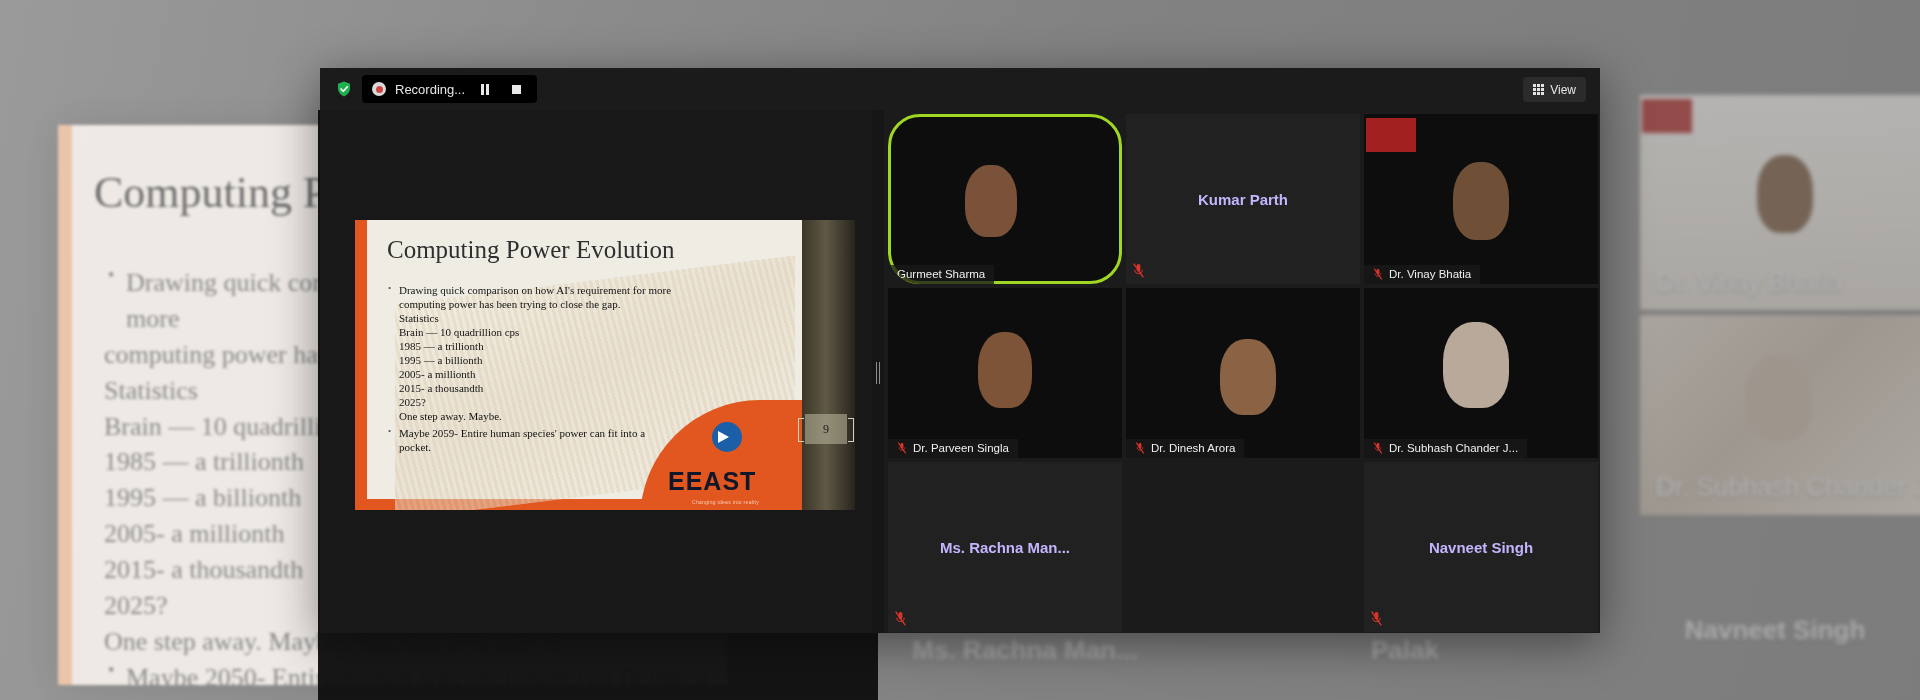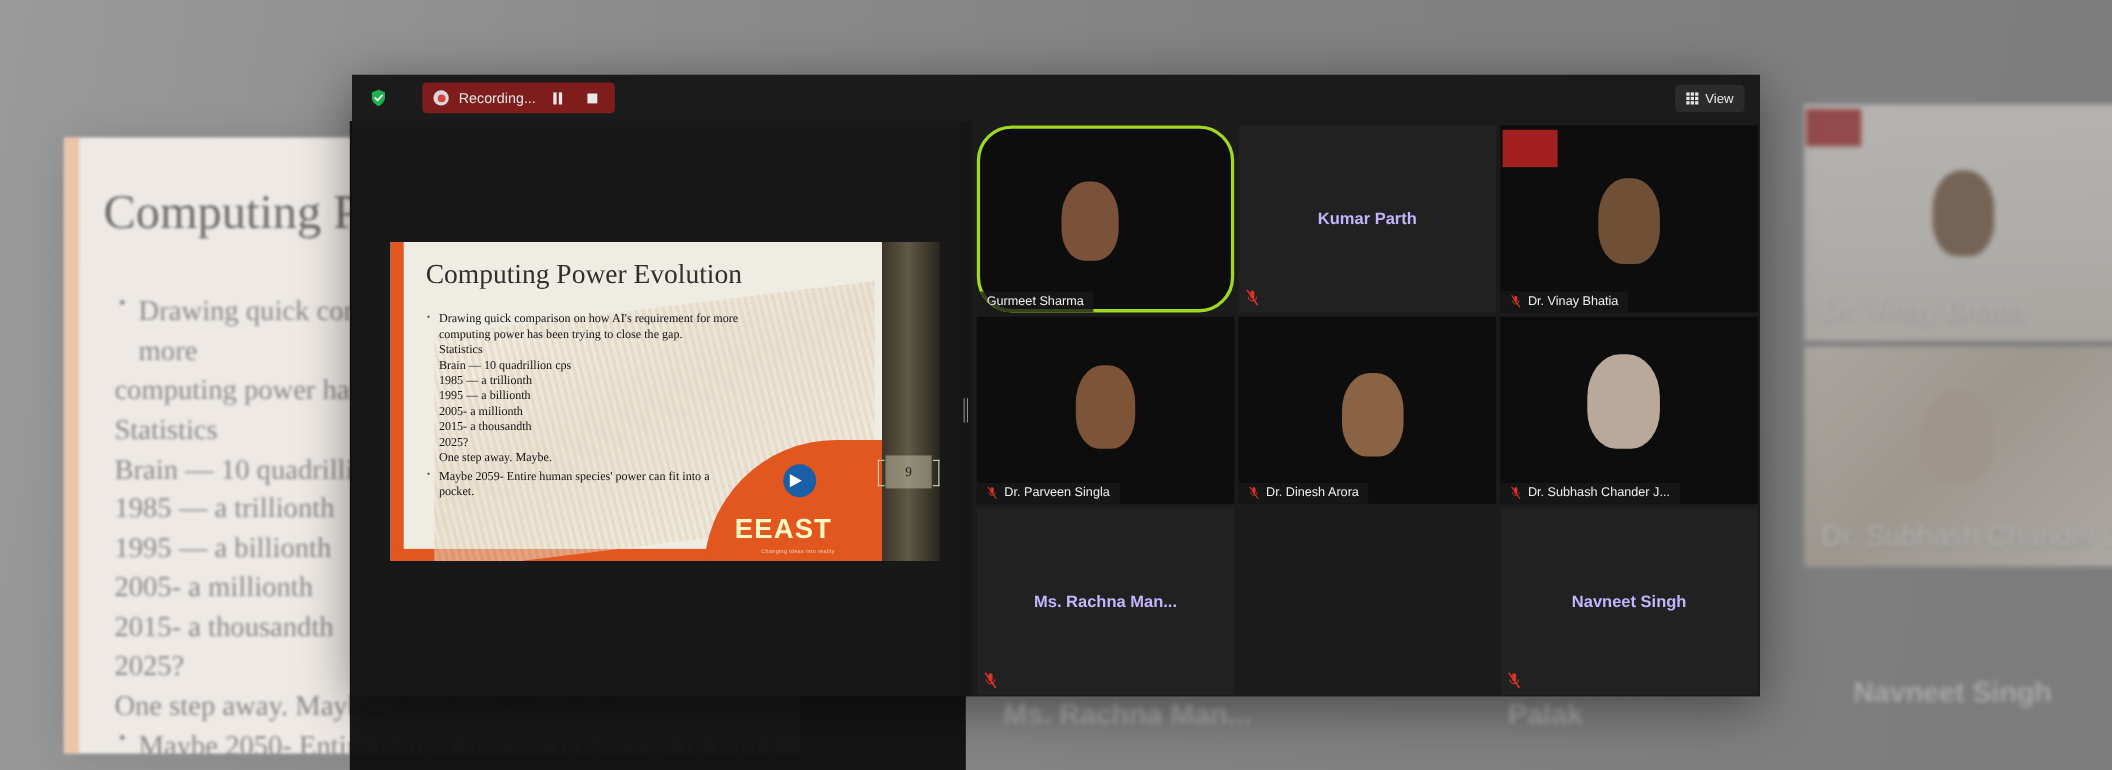--- a/index.html
+++ b/index.html
@@ -78,22 +78,22 @@
   #top-bar {
     position: absolute; left: 0; top: 0; width: 100%; height: 42px;
     background: #1b1b1b;
     display: flex; align-items: center;
   }
   #shield-icon {
     margin-left: 14px; width: 20px; height: 20px;
     display: flex; align-items: center; justify-content: center;
   }
   #rec-pill {
-    margin-left: 30px; height: 28px;
-    background: #7f1d1d; border-radius: 4px;
+    margin-left: 8px; height: 28px;
+    background: #000000; border-radius: 4px;
     display: flex; align-items: center; padding: 0 10px; gap: 9px;
   }
   .rec-dot {
     width: 14px; height: 14px; border-radius: 50%;
     background: #d9d9d9; display: flex; align-items: center; justify-content: center;
   }
   .rec-dot i { width: 7px; height: 7px; border-radius: 50%; background: #d34545; display:block;}
   #rec-label { color: #e6e6e6; font-size: 13px; white-space: nowrap; }
   .rec-ctl { width: 22px; height: 22px; display:flex; align-items:center; justify-content:center; }
   .pause-bars { display: flex; gap: 2px; }
@@ -158,21 +158,21 @@
     position: absolute; left: 72px; top: 22px; width: 30px; height: 30px;
     border-radius: 50%; background: #1b5fa8;
   }
   #eeast-mark:after{
     content:""; position:absolute; left: 6px; top: 9px;
     border-top: 6px solid transparent; border-bottom: 6px solid transparent;
     border-left: 11px solid #ffffff;
   }
   #eeast-text {
     position: absolute; left: 28px; bottom: 24px;
-    color: #fef9c3; font-size: 25px; font-weight: bold; letter-spacing: 1px;
+    color: #0f172a; font-size: 25px; font-weight: bold; letter-spacing: 1px;
   }
   #eeast-tag {
     position: absolute; left: 52px; bottom: 15px;
     color: #f9cdb6; font-size: 5px; letter-spacing: .3px;
   }
   #slide-strip {
     position: absolute; left: 447px; top: 0; width: 53px; height: 290px;
     background: linear-gradient(90deg,#3b3628 0%, #5f5945 45%, #27241c 100%);
   }
   #slide-number {

